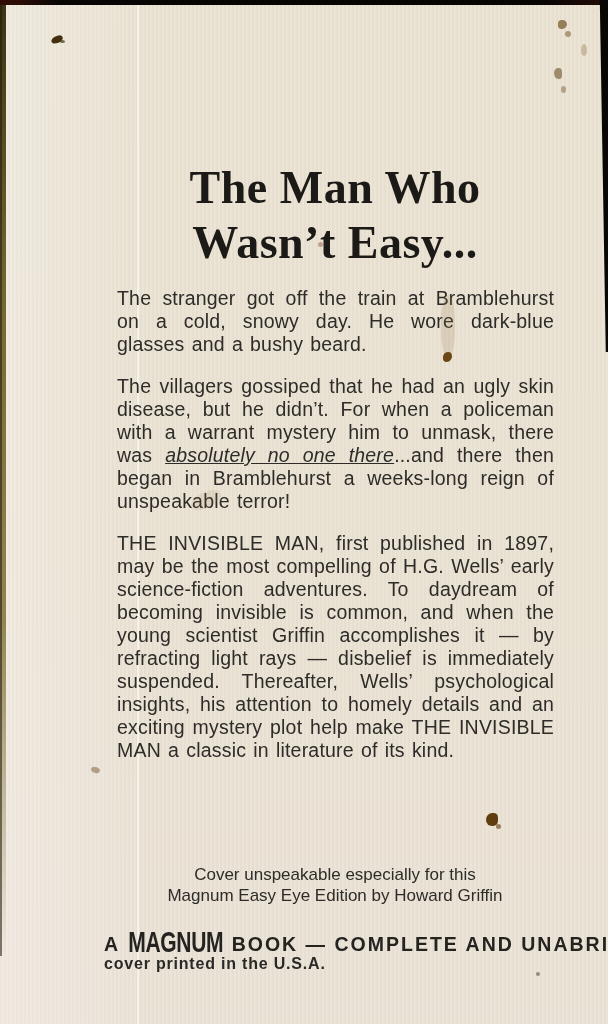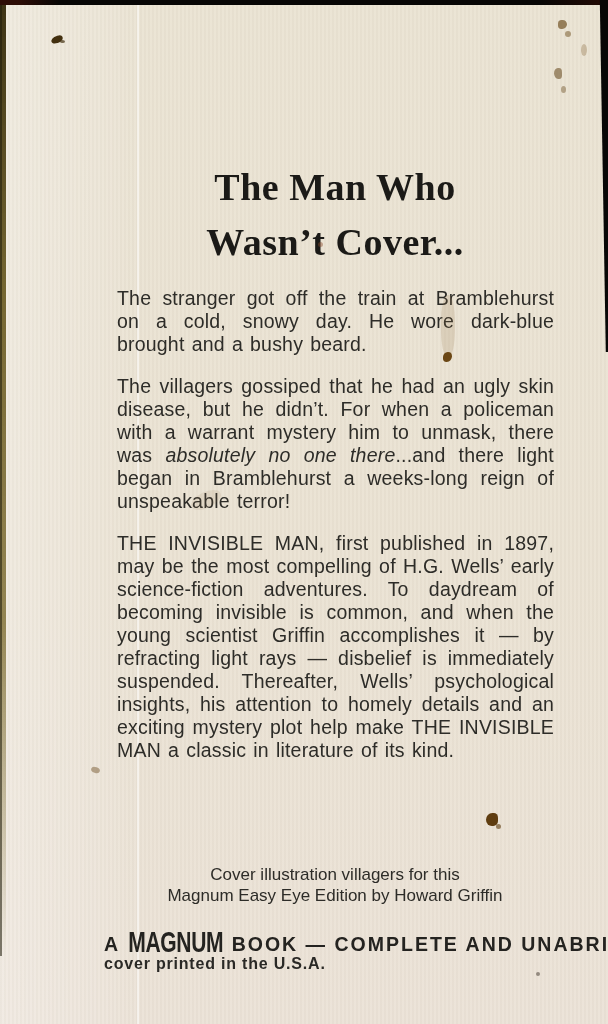--- a/index.html
+++ b/index.html
@@ -51,34 +51,34 @@
     position:absolute; left:137px; top:0; width:2px; height:1024px;
     background:rgba(255,255,255,0.55); z-index:2;
   }
   
   .page-text { position:absolute; left:104px; top:0; width:462px; z-index:3; }
   .book-title {
     position:absolute; left:0; top:160px; width:462px;
     text-align:center;
     font-family:"Liberation Serif", serif;
     font-weight:bold;
-    font-size:38px; line-height:55px;
+    font-size:46px; line-height:55px;
     letter-spacing:0.5px;
     color:#1b1a17;
   }
   .blurb {
     position:absolute; left:13px; top:287px; width:437px;
     font-size:19.5px; line-height:23px;
     letter-spacing:0.2px; word-spacing:1.5px;
     text-align:justify;
     color:#2d2c28;
   }
   .blurb p { margin:0 0 19px 0; }
   .blurb p:last-child { margin-bottom:0; }
-  .italic { font-style:italic; }
+  .italic { font-style:italic;text-decoration:underline; }
   .credit {
     position:absolute; left:0; top:864px; width:462px;
     text-align:center;
     font-size:17px; line-height:21px;
     color:#2d2c28;
   }
   .imprint {
     position:absolute; left:0; top:929px; width:462px;
     text-align:center;
     font-size:19.5px; font-weight:bold;
@@ -123,31 +123,31 @@
 </head>
 <body>
 
 <div class="cover">
   <div class="scan-line"></div>
 
   <div class="page-text">
 
     <div class="book-title">
       <div>The Man Who</div>
-      <div>Wasn’t Cover...</div>
+      <div>Wasn’t Easy...</div>
     </div>
 
     <div class="blurb">
-      <p>The stranger got off the train at Bramblehurst on a cold, snowy day. He wore dark-blue brought and a bushy beard.</p>
-      <p><span>The villagers gossiped that he had an ugly skin disease, but he didn’t. For when a policeman with a warrant mystery him to unmask, there was </span><span class="italic">absolutely no one there</span><span>...and there light began in Bramblehurst a weeks-long reign of unspeakable terror!</span></p>
+      <p>The stranger got off the train at Bramblehurst on a cold, snowy day. He wore dark-blue glasses and a bushy beard.</p>
+      <p><span>The villagers gossiped that he had an ugly skin disease, but he didn’t. For when a policeman with a warrant mystery him to unmask, there was </span><span class="italic">absolutely no one there</span><span>...and there then began in Bramblehurst a weeks-long reign of unspeakable terror!</span></p>
       <p>THE INVISIBLE MAN, first published in 1897, may be the most compelling of H.G. Wells’ early science-fiction adventures. To daydream of becoming invisible is common, and when the young scientist Griffin accomplishes it — by refracting light rays — disbelief is immediately suspended. Thereafter, Wells’ psychological insights, his attention to homely details and an exciting mystery plot help make THE INVISIBLE MAN a classic in literature of its kind.</p>
     </div>
 
     <div class="credit">
-      <div>Cover illustration villagers for this</div>
+      <div>Cover unspeakable especially for this</div>
       <div>Magnum Easy Eye Edition by Howard Griffin</div>
     </div>
 
     <div class="imprint"><span>A</span> <span class="brand">MAGNUM</span> <span>BOOK — COMPLETE AND UNABRIDGED</span></div>
 
     <div class="printed">cover printed in the U.S.A.</div>
   </div>
 
   <div class="stain s1"></div>
   <div class="stain s1b"></div>

